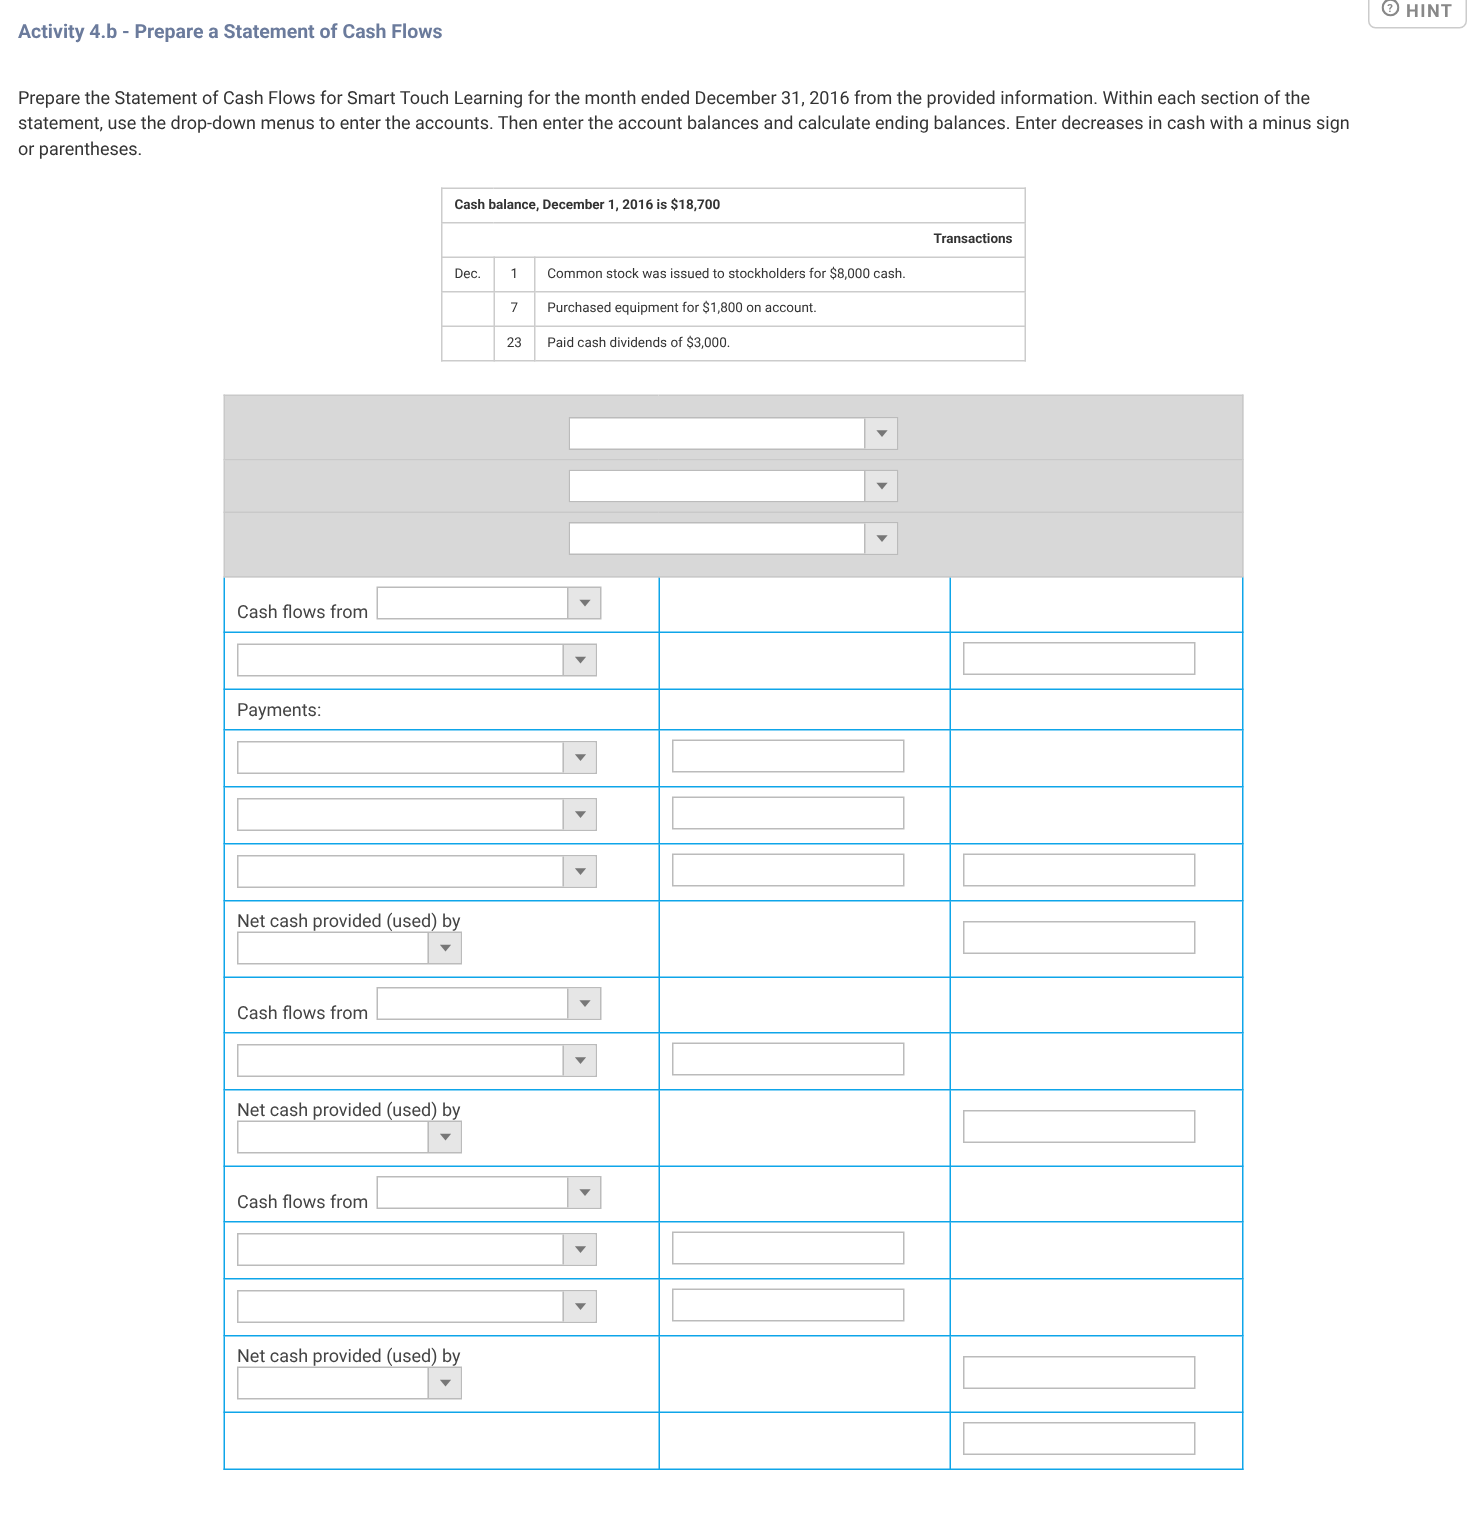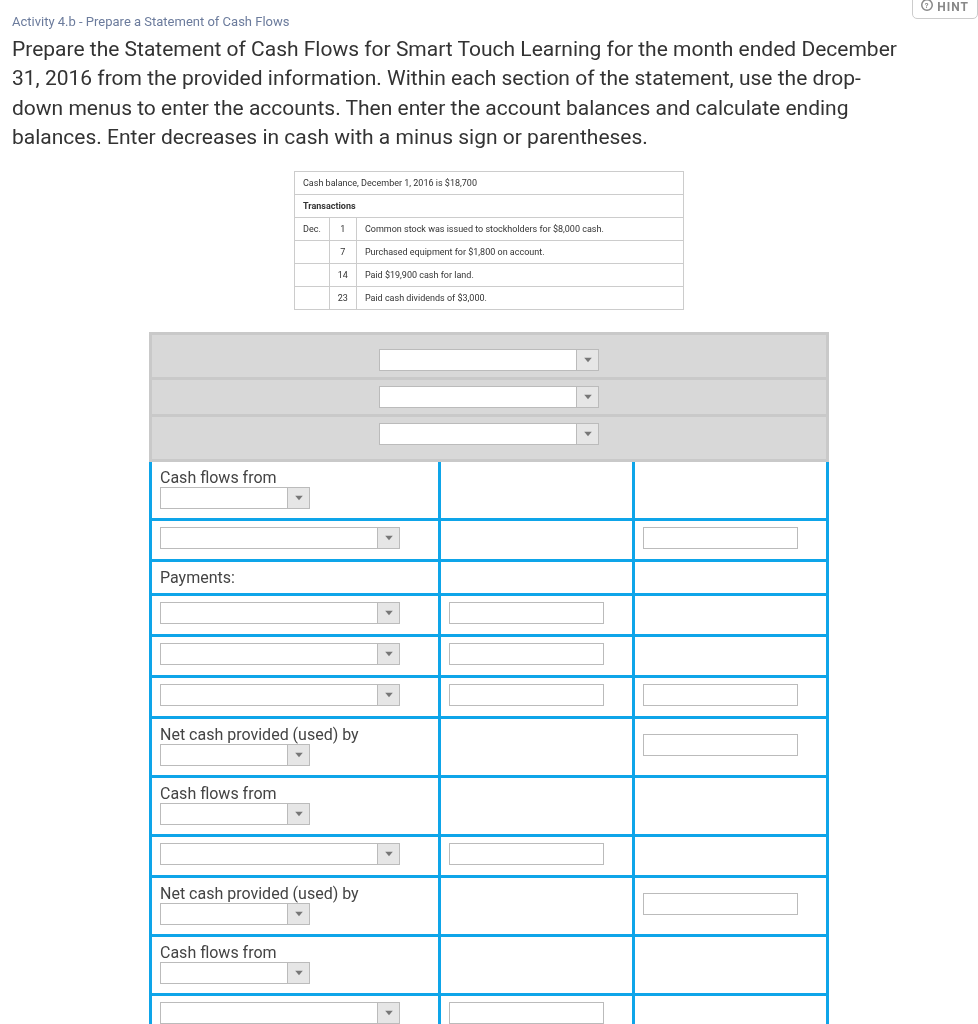--- a/index.html
+++ b/index.html
@@ -12,35 +12,35 @@
     width: 978px;
   }
   .topbar { position: relative; height: 10px; }
   .hint-btn {
     position: absolute; top: -6px; right: 0;
     background: #fff; border: 1px solid #ccc; border-bottom-left-radius: 5px; border-bottom-right-radius: 5px;
     padding: 4px 8px; font-size: 12px; font-weight: 700; color: #888; letter-spacing: 1px;
     display: flex; align-items: center; gap: 4px;
   }
   .hint-btn svg { width: 12px; height: 12px; fill: #888; }
-  .activity-title { color: #6b7b9c; font-size: 13px; font-weight: 400; padding: 4px 12px 2px; }
-  .instructions { color: #333; font-size: 21px; line-height: 1.4; padding: 4px 12px 18px; max-width: 920px; }
+  .activity-title { color: #6b7b9c; font-size: 13px; font-weight: 700; padding: 4px 12px 2px; }
+  .instructions { color: #333; font-size: 12px; line-height: 1.4; padding: 4px 12px 18px; max-width: 920px; margin-top: 22px; }
   .transactions-wrap { display: flex; justify-content: center; margin-bottom: 22px; }
   table.transactions { border-collapse: collapse; width: 390px; }
   table.transactions td, table.transactions th {
     border: 1px solid #ccc; padding: 6px 8px; font-size: 9px; text-align: left; vertical-align: middle;
   }
-  table.transactions .header-row td { font-weight: 400; margin-top: 15px; }
-  table.transactions .trans-head td { font-weight: 700; }
+  table.transactions .header-row td { font-weight: 700; margin-top: 15px; }
+  table.transactions .trans-head td { font-weight: 700; text-align: right; }
   table.transactions .month-col { width: 30px; text-align: left; }
   table.transactions .day-col { width: 22px; text-align: center; }
 
   .worksheet-wrap { display: flex; justify-content: center; }
   table.worksheet { border-collapse: collapse; width: 680px; background: #fff; }
-  table.worksheet td { border: 3px solid #0ea5e9; padding: 6px 8px; font-size: 16px; min-height: 30px; vertical-align: middle; }
+  table.worksheet td { border: 1px solid #0ea5e9; padding: 6px 8px; font-size: 12px; min-height: 30px; vertical-align: middle; }
   tr.grayhead td { background: #d8d8d8; border-color: #c9c9c9; text-align: center; padding: 6px 0; }
   tr.grayhead.first td { padding-top: 14px; }
   tr.grayhead.last td { padding-bottom: 14px; }
   .lbl { color: #444; }
   .col1 { width: 290px; }
   .col2 { width: 195px; }
   .col3 { width: 195px; }
 
   .select { display: inline-flex; align-items: center; border: 1px solid #bbb; background: #fff; height: 22px; }
   .select .sbody { flex: 1 1 auto; height: 100%; }
@@ -89,25 +89,20 @@
       <td class="day-col">1</td>
       <td>Common stock was issued to stockholders for $8,000 cash.</td>
     </tr>
     <tr>
       <td class="month-col"></td>
       <td class="day-col">7</td>
       <td>Purchased equipment for $1,800 on account.</td>
     </tr>
     <tr>
       <td class="month-col"></td>
-      <td class="day-col">14</td>
-      <td>Paid $19,900 cash for land.</td>
-    </tr>
-    <tr>
-      <td class="month-col"></td>
       <td class="day-col">23</td>
       <td>Paid cash dividends of $3,000.</td>
     </tr>
   </tbody>
     </table>
 </div>
 
 <div class="worksheet-wrap">
   <table class="worksheet">
 

